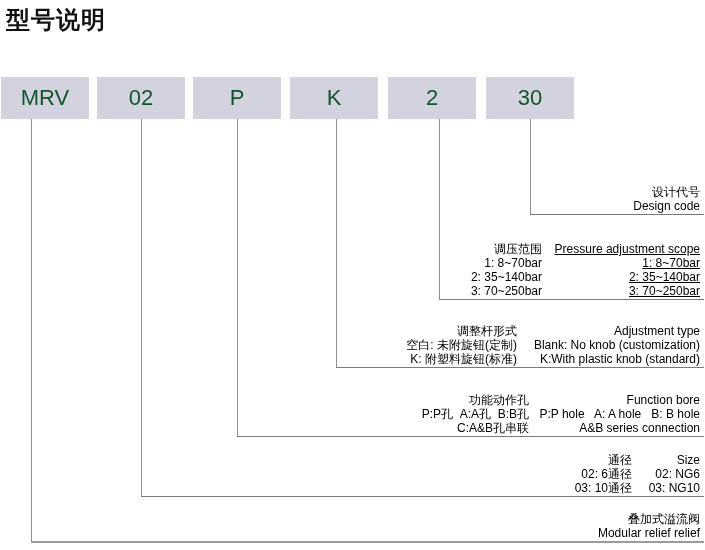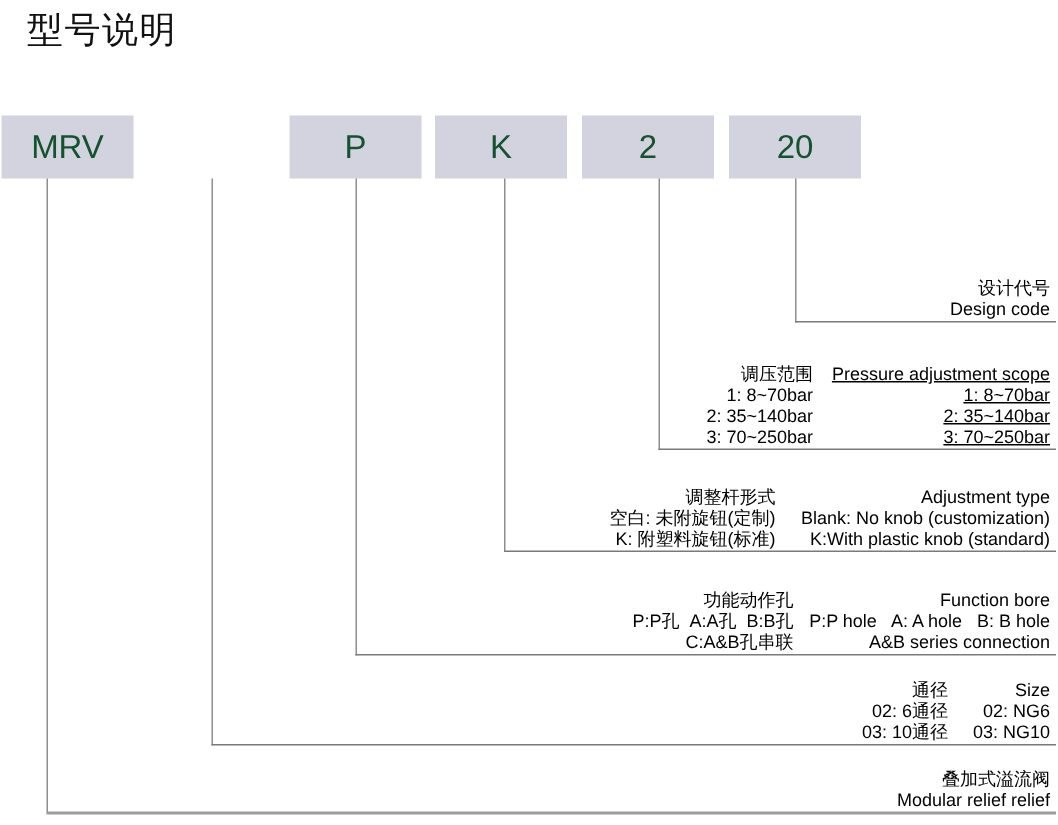--- a/index.html
+++ b/index.html
@@ -6,24 +6,24 @@
   .page {
     position: relative;
     width: 705px;
     height: 550px;
     background: #ffffff;
     font-family: "Liberation Sans", "DejaVu Sans", sans-serif;
     overflow: hidden;
   }
   .title {
     position: absolute;
-    left: 18px; top: 4px;
+    left: 6px; top: 4px;
     margin: 0;
     font-size: 24px;
-    font-weight: 400;
+    font-weight: 700;
     letter-spacing: 1px;
     color: #111111;
   }
   .code-box {
     position: absolute;
     top: 77px;
     width: 88px; height: 42px;
     background: #d2d3df;
     display: flex; align-items: center; justify-content: center;
     font-size: 22px;
@@ -59,31 +59,34 @@
 </head>
 <body>
 
 <div class="page">
 
   <h1 class="title">型号说明</h1>
 
   <div class="code-box" style="left:1px">
       <span>MRV</span>
     </div>
+  <div class="code-box" style="left:97px">
+      <span>02</span>
+    </div>
   <div class="code-box" style="left:193px">
       <span>P</span>
     </div>
   <div class="code-box" style="left:290px">
       <span>K</span>
     </div>
   <div class="code-box" style="left:388px">
       <span>2</span>
     </div>
   <div class="code-box" style="left:486px">
-      <span>20</span>
+      <span>30</span>
     </div>
 
   <div class="vline" style="left:31px;  height:423px"></div>
   <div class="vline" style="left:141px; height:378px"></div>
   <div class="vline" style="left:237px; height:318px"></div>
   <div class="vline" style="left:336px; height:249px"></div>
   <div class="vline" style="left:439px; height:181px"></div>
   <div class="vline" style="left:530px; height:96px"></div>
 
   <div class="hrule" style="left:530px; top:214px; width:174px"></div>

